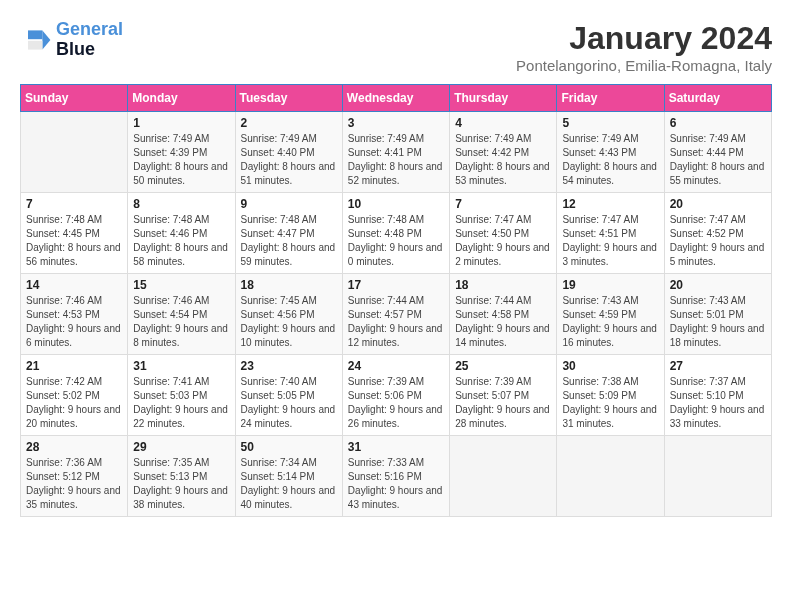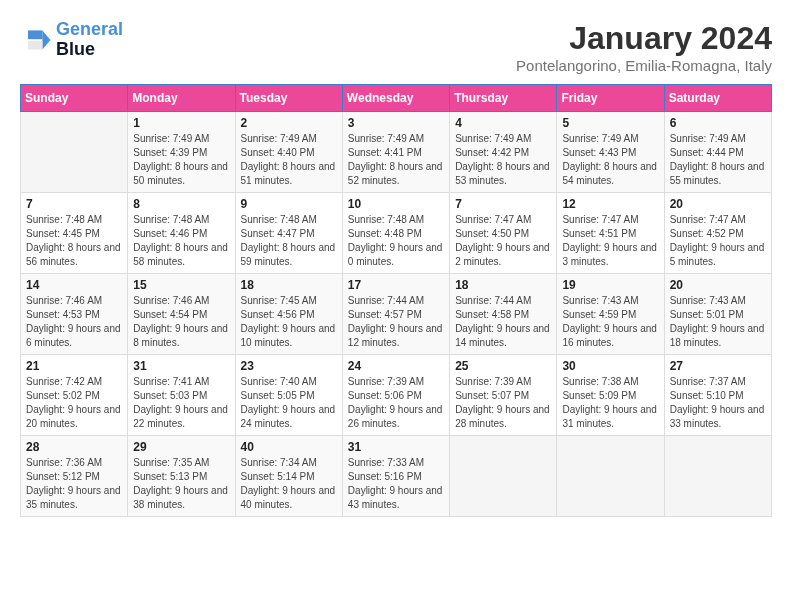--- a/index.html
+++ b/index.html
@@ -241,21 +241,21 @@
       <tr>
         <td>
           <div class="day-number">28</div>
           <div class="day-info">Sunrise: 7:36 AM<br>Sunset: 5:12 PM<br>Daylight: 9 hours and 35 minutes.</div>
         </td>
         <td>
           <div class="day-number">29</div>
           <div class="day-info">Sunrise: 7:35 AM<br>Sunset: 5:13 PM<br>Daylight: 9 hours and 38 minutes.</div>
         </td>
         <td>
-          <div class="day-number">40</div>
+          <div class="day-number">50</div>
           <div class="day-info">Sunrise: 7:34 AM<br>Sunset: 5:14 PM<br>Daylight: 9 hours and 40 minutes.</div>
         </td>
         <td>
           <div class="day-number">31</div>
           <div class="day-info">Sunrise: 7:33 AM<br>Sunset: 5:16 PM<br>Daylight: 9 hours and 43 minutes.</div>
         </td>
         <td class="empty-cell"></td>
         <td class="empty-cell"></td>
         <td class="empty-cell"></td>
       </tr>

